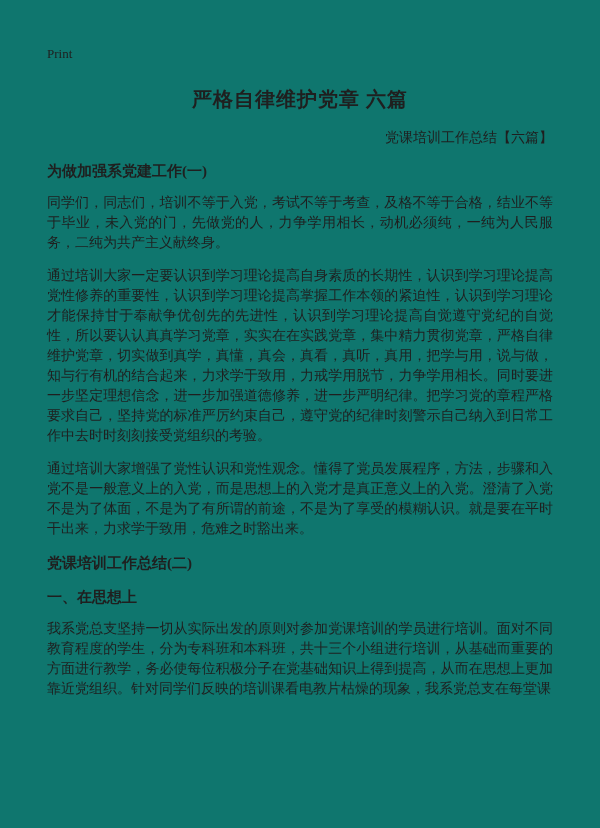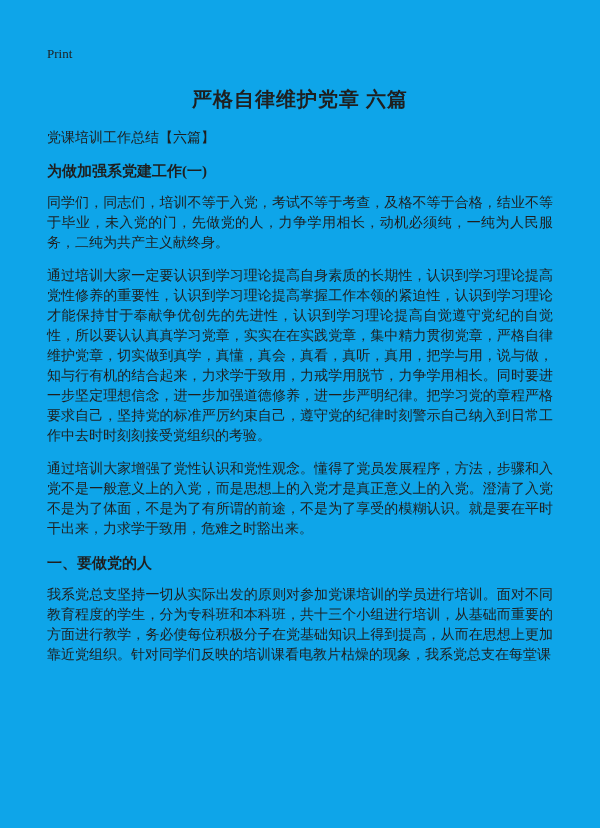--- a/index.html
+++ b/index.html
@@ -13,41 +13,42 @@
     overflow: hidden;
     font-family: "Liberation Serif", "DejaVu Serif", serif;
     color: #1f1f1f;
   }
   .doc {
     box-sizing: border-box;
     width: 600px;
     height: 828px;
     padding: 44px 47px 0 47px;
     overflow: hidden;
-    background: #0ea5e9;
+    background: #0f766e;
   }
   .print-link {
     font-size: 13px;
     line-height: 15px;
     margin: 0;
     color: #1f1f1f;
     display: inline-block;
   }
   .doc-title {
     font-size: 20px;
     font-weight: bold;
     line-height: 26px;
     text-align: center;
     margin: 24px 0 0 0;
     letter-spacing: 1px;
   }
   .doc-subtitle {
     font-size: 14px;
     line-height: 18px;
     margin: 17px 0 0 0;
+    text-align: right;
   }
   .sec-heading {
     font-size: 15px;
     font-weight: bold;
     line-height: 19px;
     margin: 15px 0 11px 0;
   }
   .body-par {
     font-size: 14px;
     line-height: 20px;
@@ -69,19 +70,20 @@
 
   <h3 class="sec-heading">为做加强系党建工作(一)</h3>
 
   <p class="body-par">同学们，同志们，培训不等于入党，考试不等于考查，及格不等于合格，结业不等于毕业，未入党的门，先做党的人，力争学用相长，动机必须纯，一纯为人民服务，二纯为共产主义献终身。</p>
 
   <p class="body-par">通过培训大家一定要认识到学习理论提高自身素质的长期性，认识到学习理论提高党性修养的重要性，认识到学习理论提高掌握工作本领的紧迫性，认识到学习理论才能保持甘于奉献争优创先的先进性，认识到学习理论提高自觉遵守党纪的自觉性，所以要认认真真学习党章，实实在在实践党章，集中精力贯彻党章，严格自律维护党章，切实做到真学，真懂，真会，真看，真听，真用，把学与用，说与做，知与行有机的结合起来，力求学于致用，力戒学用脱节，力争学用相长。同时要进一步坚定理想信念，进一步加强道德修养，进一步严明纪律。把学习党的章程严格要求自己，坚持党的标准严厉约束自己，遵守党的纪律时刻警示自己纳入到日常工作中去时时刻刻接受党组织的考验。</p>
 
   <p class="body-par">通过培训大家增强了党性认识和党性观念。懂得了党员发展程序，方法，步骤和入党不是一般意义上的入党，而是思想上的入党才是真正意义上的入党。澄清了入党不是为了体面，不是为了有所谓的前途，不是为了享受的模糊认识。就是要在平时干出来，力求学于致用，危难之时豁出来。</p>
 
 
+  <h3 class="sec-heading">党课培训工作总结(二)</h3>
 
 
-  <h3 class="sec-heading">一、要做党的人</h3>
+  <h3 class="sec-heading">一、在思想上</h3>
 
   <p class="body-par">我系党总支坚持一切从实际出发的原则对参加党课培训的学员进行培训。面对不同教育程度的学生，分为专科班和本科班，共十三个小组进行培训，从基础而重要的方面进行教学，务必使每位积极分子在党基础知识上得到提高，从而在思想上更加靠近党组织。针对同学们反映的培训课看电教片枯燥的现象，我系党总支在每堂课</p>
 
 </div>
 
 </body></html>

